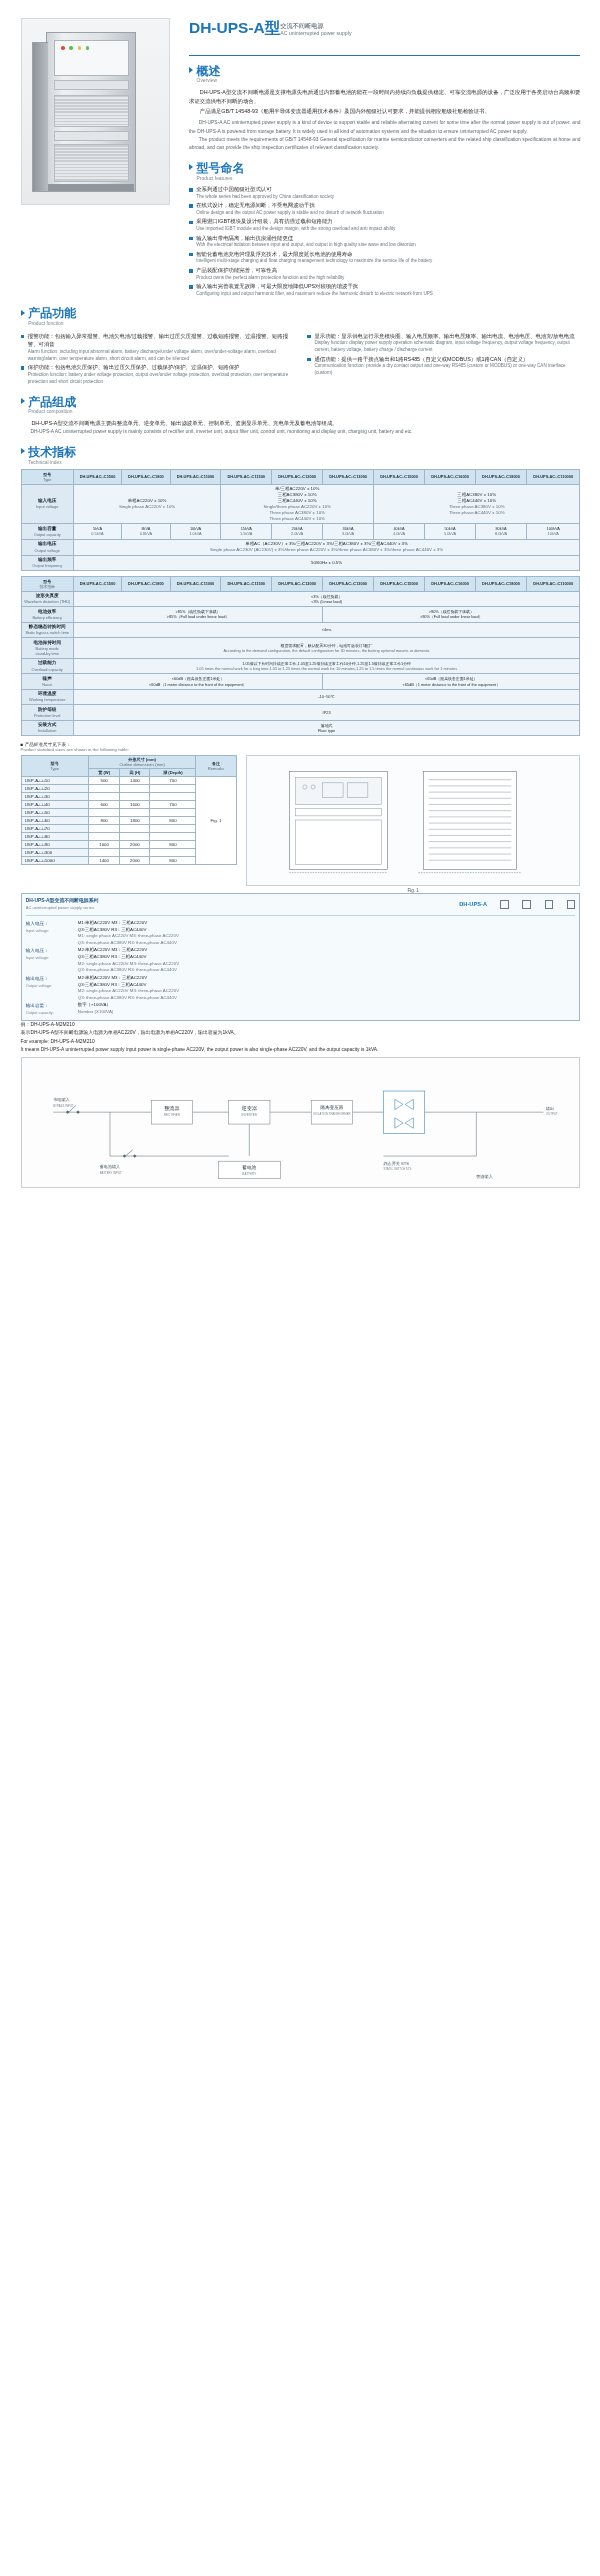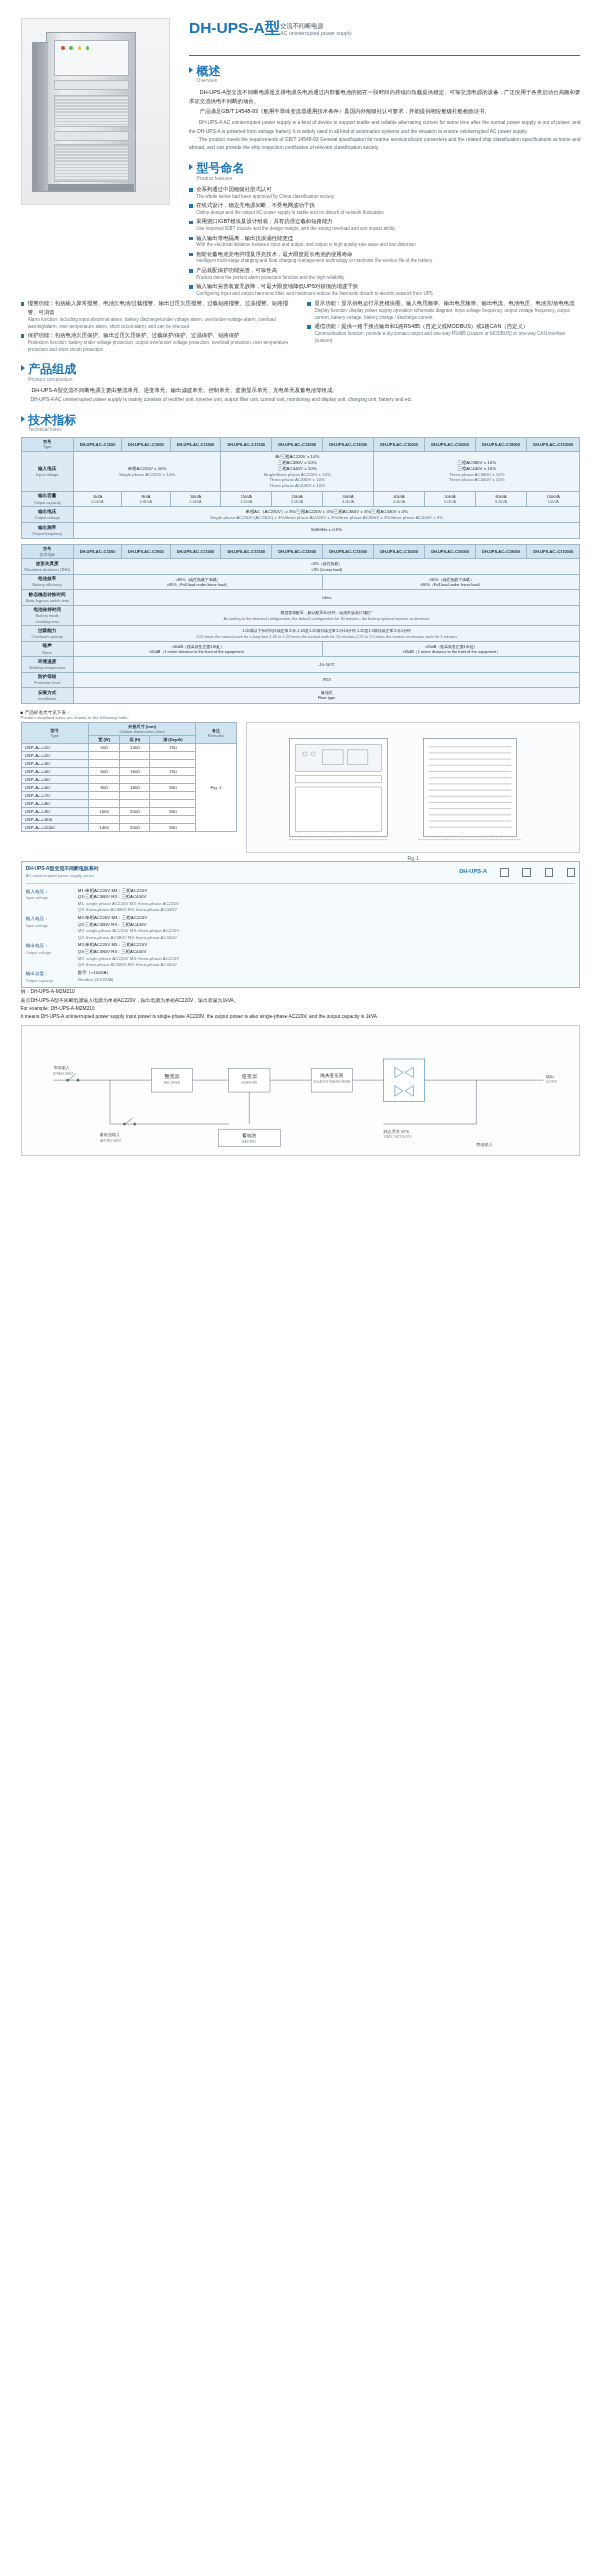--- a/index.html
+++ b/index.html
@@ -146,20 +146,27 @@
           <li><span>输入输出带电隔离，输出抗浪涌性能更佳</span><span class="en">With the electrical isolation between input and output, and output in high quality sine wave and low distortion</span></li>
           <li><span>智能化蓄电池充电管理及浮充技术，最大限度延长电池的使用寿命</span><span class="en">Intelligent multi-stage charging and float charging management technology to maximize the service life of the battery</span></li>
           <li><span>产品装配保护功能完善，可靠性高</span><span class="en">Product owns the perfect alarm protection function and the high reliability</span></li>
           <li><span>输入输出完善装置无故障，可最大限度地降低UPS对较项的谐波干扰</span><span class="en">Configuring input and output harmonic filter, and maximum reduce the harmonic disturb to electric network from UPS</span></li>
         </ul>
     </div>
   </div>
 
   <div class="content">
 
+    <div class="sec-head">
+      <div class="sec-arrow"></div>
+      <div class="txts">
+        <div class="sec-cn">产品功能</div>
+        <div class="sec-en">Product function</div>
+      </div>
+    </div>
     <div class="two-col">
       <div class="col">
           <ul class="blist" id="func-left">
             <li><span>报警功能：包括输入异常报警、电池欠电池/过载报警、输出过压欠压报警、过载短路报警、过温报警、短路报警、可消音</span><span class="en">Alarm function: including input abnormal alarm, battery discharge/under voltage alarm, over/under-voltage alarm, overload warning/alarm, over temperature alarm, short circuit alarm, and can be silenced</span></li>
             <li><span>保护功能：包括电池欠压保护、输出过压欠压保护、过载保护/保护、过温保护、短路保护</span><span class="en">Protection function: battery under voltage protection, output over/under voltage protection, overload protection, over temperature protection and short circuit protection</span></li>
           </ul>
         </div>
       <div class="col">
           <ul class="blist" id="func-right">
             <li><span>显示功能：显示供电运行示意模块图、输入电压频率、输出电压频率、输出电流、电池电压、电池充/放电电流</span><span class="en">Display function: display power supply operation schematic diagram, input voltage frequency, output voltage frequency, output current, battery voltage, battery charge / discharge current</span></li>

